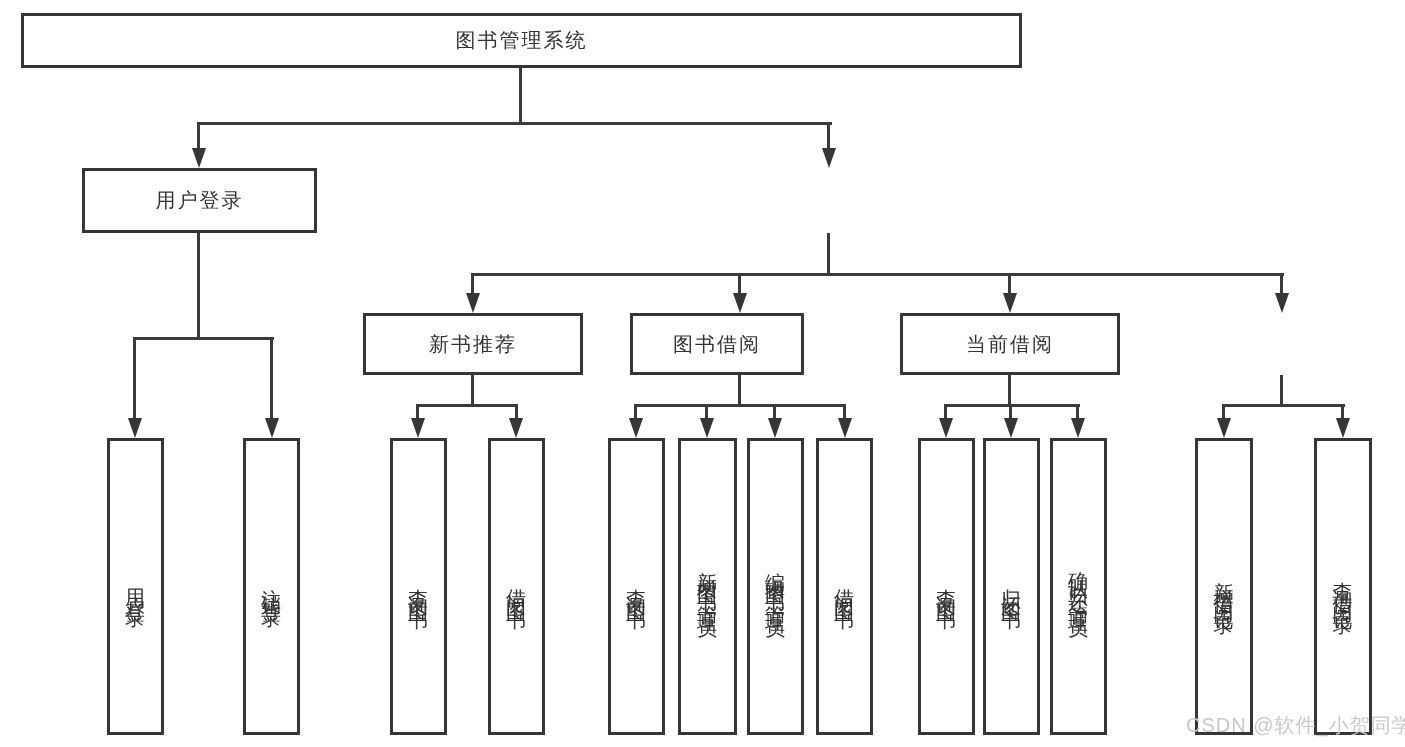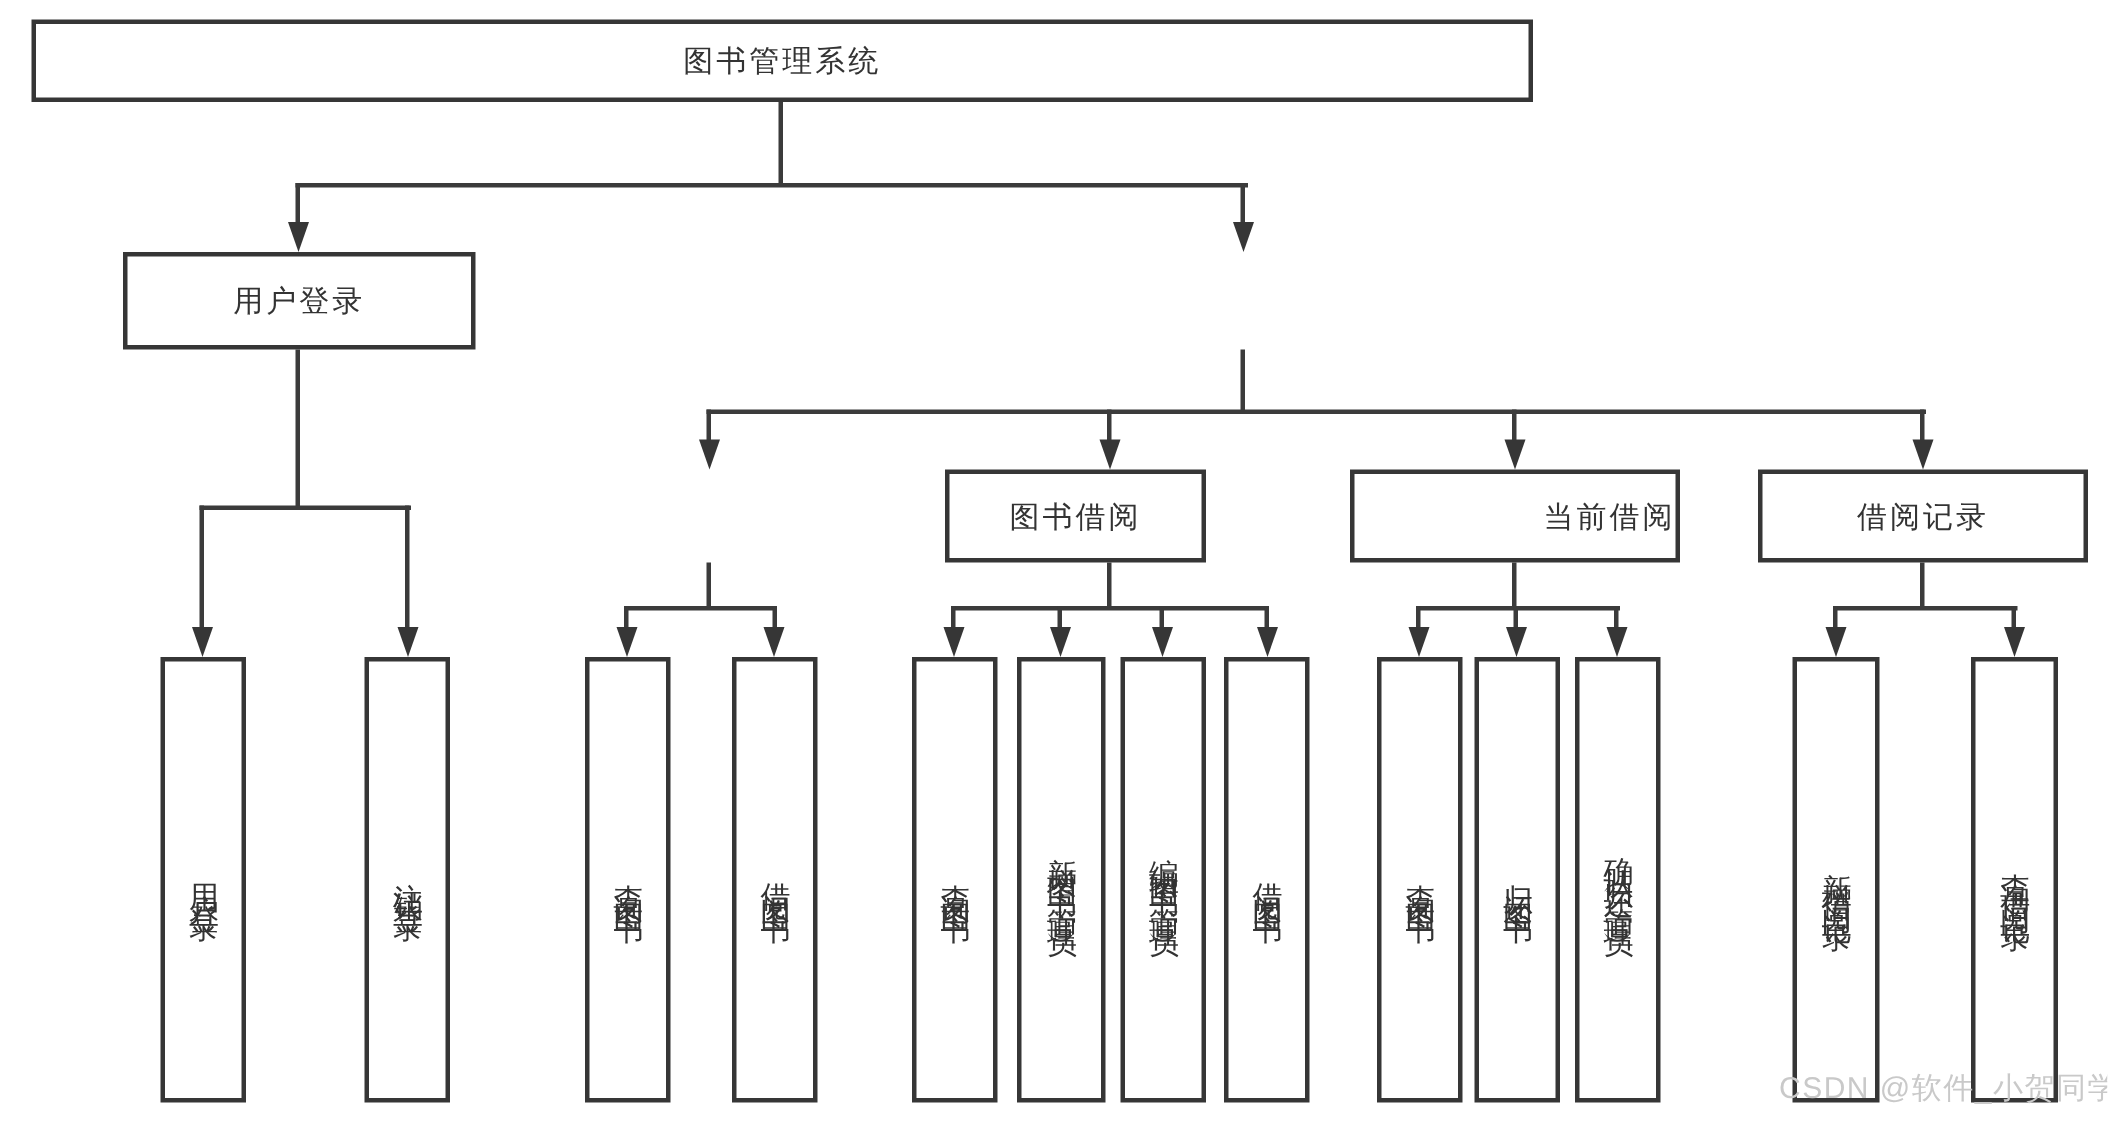--- a/index.html
+++ b/index.html
@@ -37,21 +37,21 @@
     white-space: nowrap;
   }
   
   #root      { left: 21px;   top: 13px;  width: 1001px; height: 55px; align-items: center; }
   
   #n-user    { left: 82px;   top: 168px; width: 235px;  height: 65px; }
   #n-mgmt    { left: 712px;  top: 168px; width: 235px;  height: 65px; }
   
   #n-new     { left: 363px;  top: 313px; width: 220px;  height: 62px; }
   #n-borrow  { left: 630px;  top: 313px; width: 174px;  height: 62px; }
-  #n-current { left: 900px;  top: 313px; width: 220px;  height: 62px; justify-content: flex-end; }
+  #n-current { left: 900px;  top: 313px; width: 220px;  height: 62px; }
   #n-records { left: 1172px; top: 313px; width: 220px;  height: 62px; }
   
   .leaf { top: 438px; width: 57px; height: 297px; }
   #l1a { left: 107px; }  #l1b { left: 243px; }
   #l2a { left: 390px; }  #l2b { left: 488px; }
   #l3a { left: 608px; }  #l3b { left: 678px; width: 59px; }
   #l3c { left: 747px; }  #l3d { left: 816px; }
   #l4a { left: 918px; }  #l4b { left: 983px; }  #l4c { left: 1050px; }
   #l5a { left: 1195px; width: 58px; }  #l5b { left: 1314px; width: 58px; }
 
@@ -148,28 +148,28 @@
 <div class="canvas">
 
   <div class="node" id="root">
     <span>图书管理系统</span>
   </div>
 
   <div class="node" id="n-user">
     <span>用户登录</span>
   </div>
 
+  <div class="node" id="n-new">
+    <span>新书推荐</span>
+  </div>
   <div class="node" id="n-borrow">
     <span>图书借阅</span>
   </div>
   <div class="node" id="n-current">
     <span>当前借阅</span>
-  </div>
-  <div class="node" id="n-records">
-    <span>借阅记录</span>
   </div>
 
   <div class="node vnode leaf" id="l1a">
     <span>用户登录</span>
   </div>
   <div class="node vnode leaf" id="l1b">
     <span>注销登录</span>
   </div>
 
   <div class="node vnode leaf" id="l2a">

